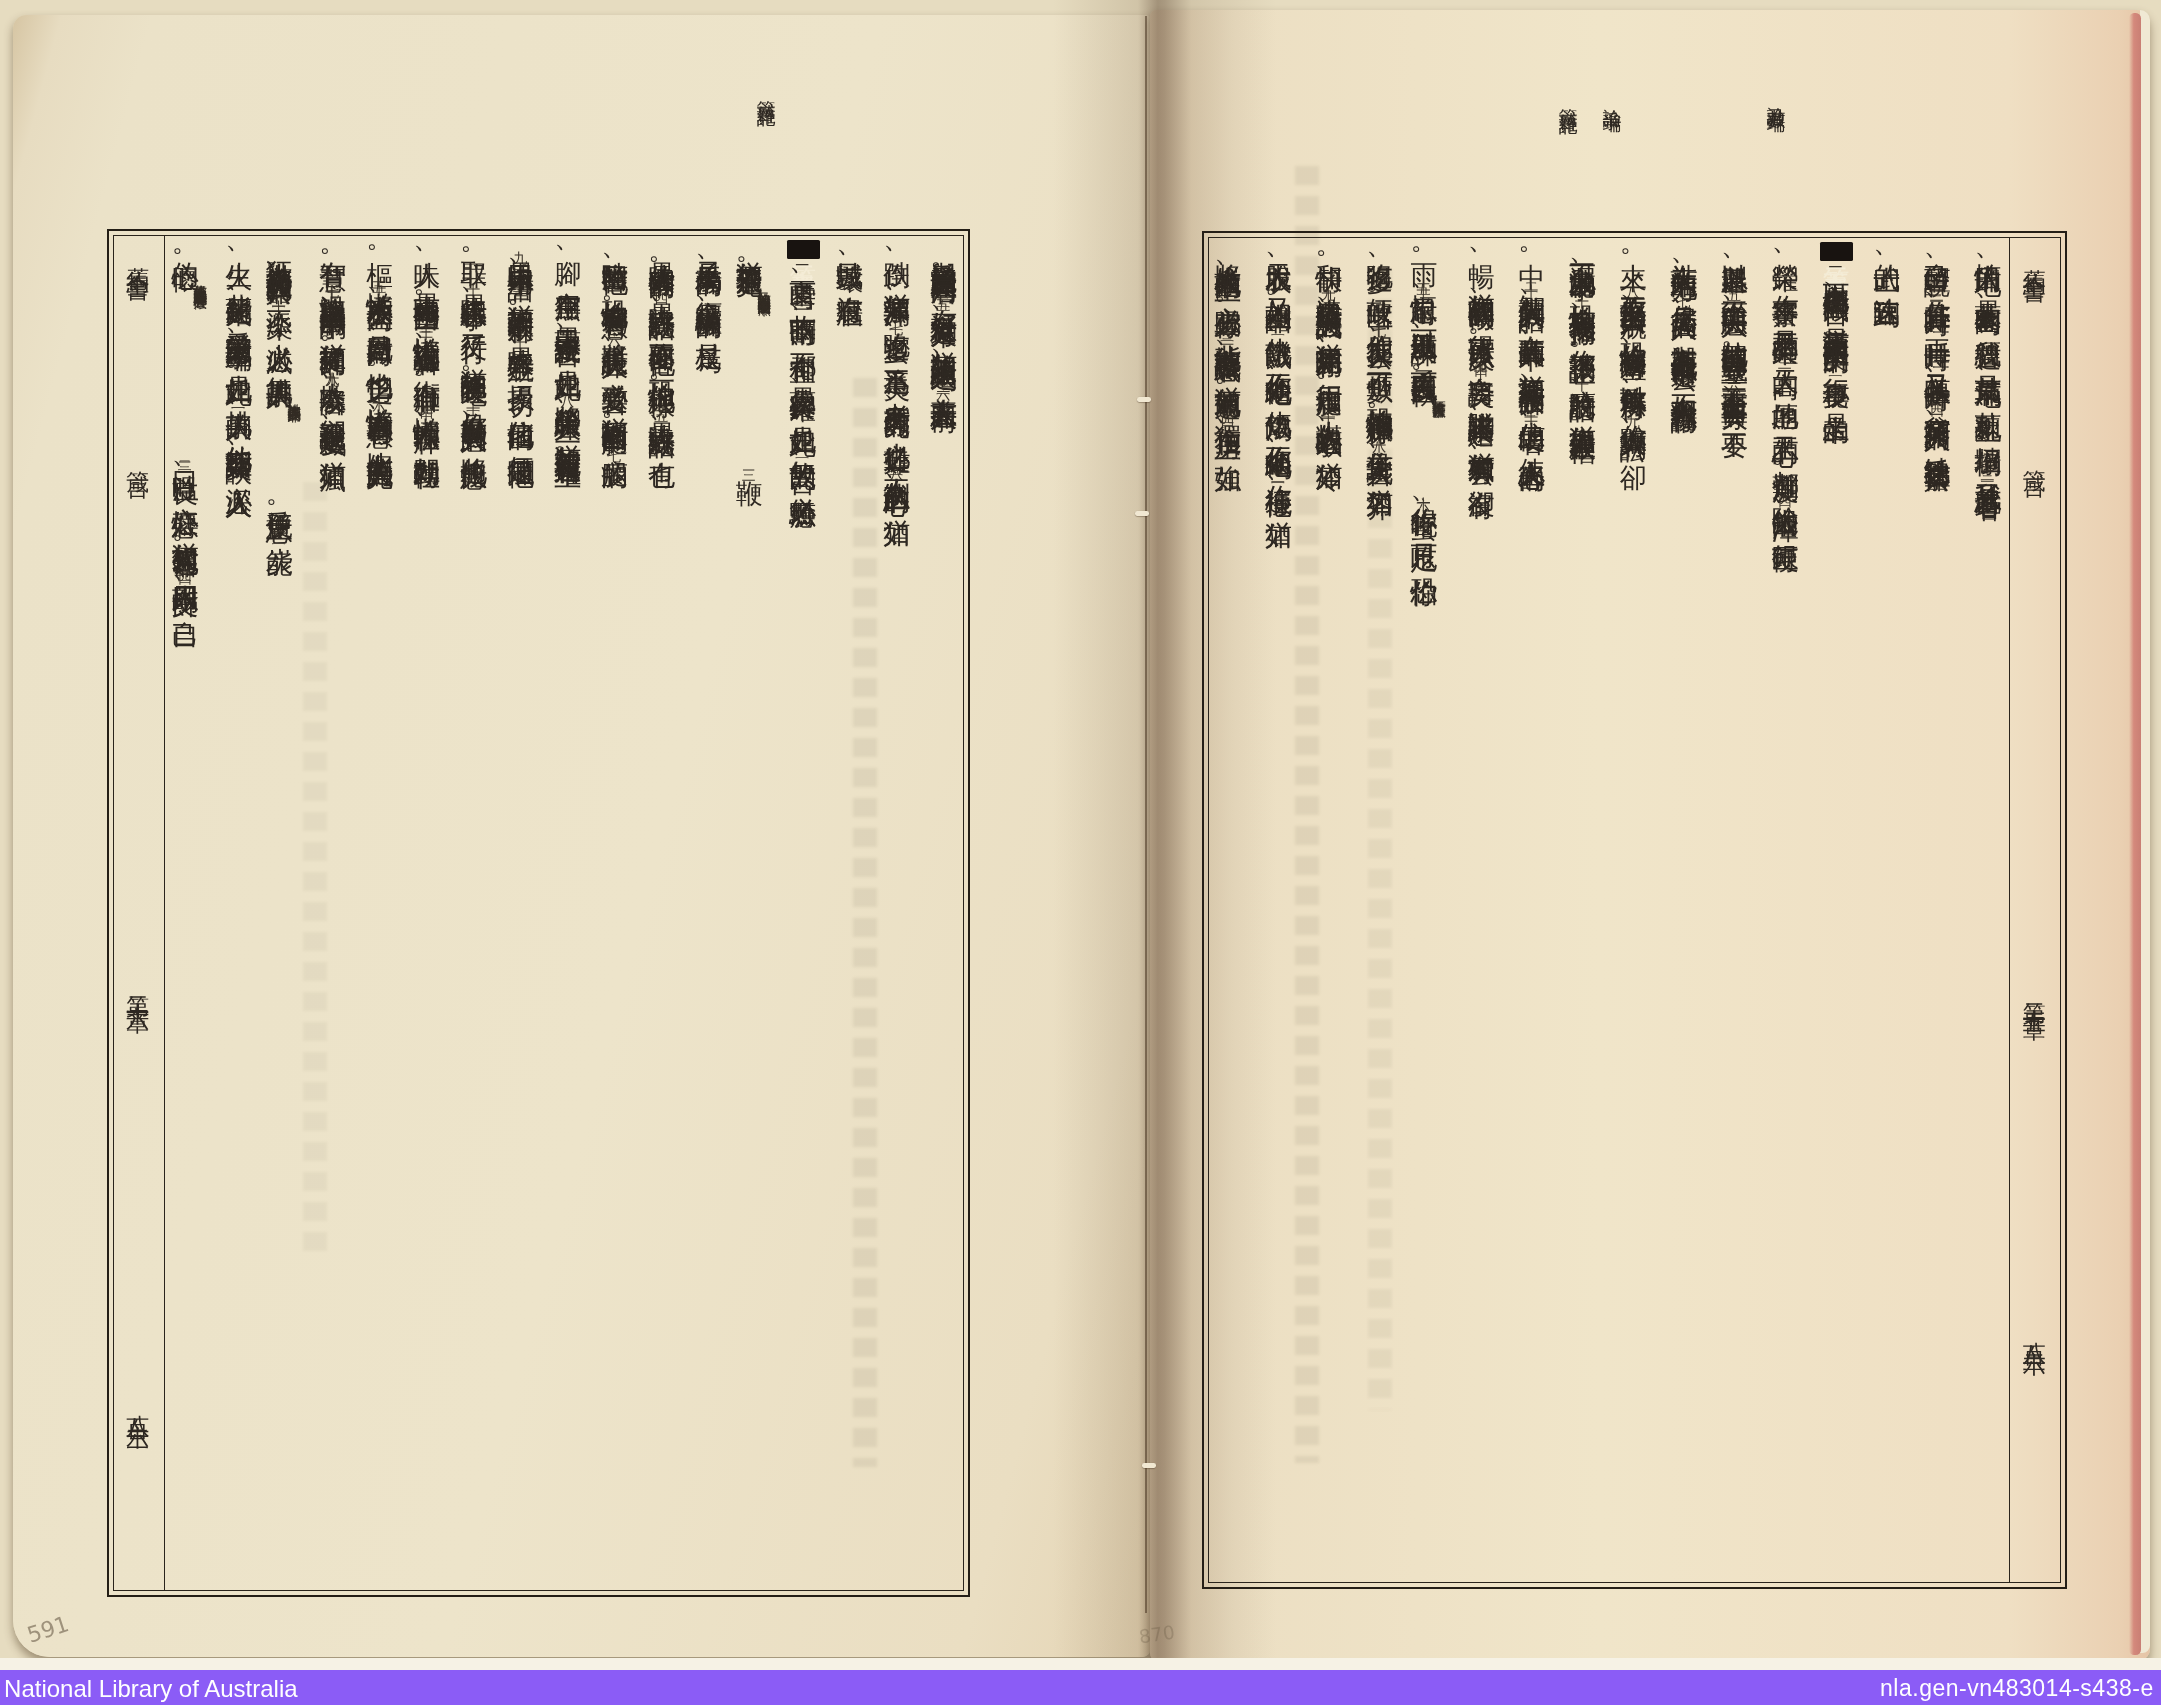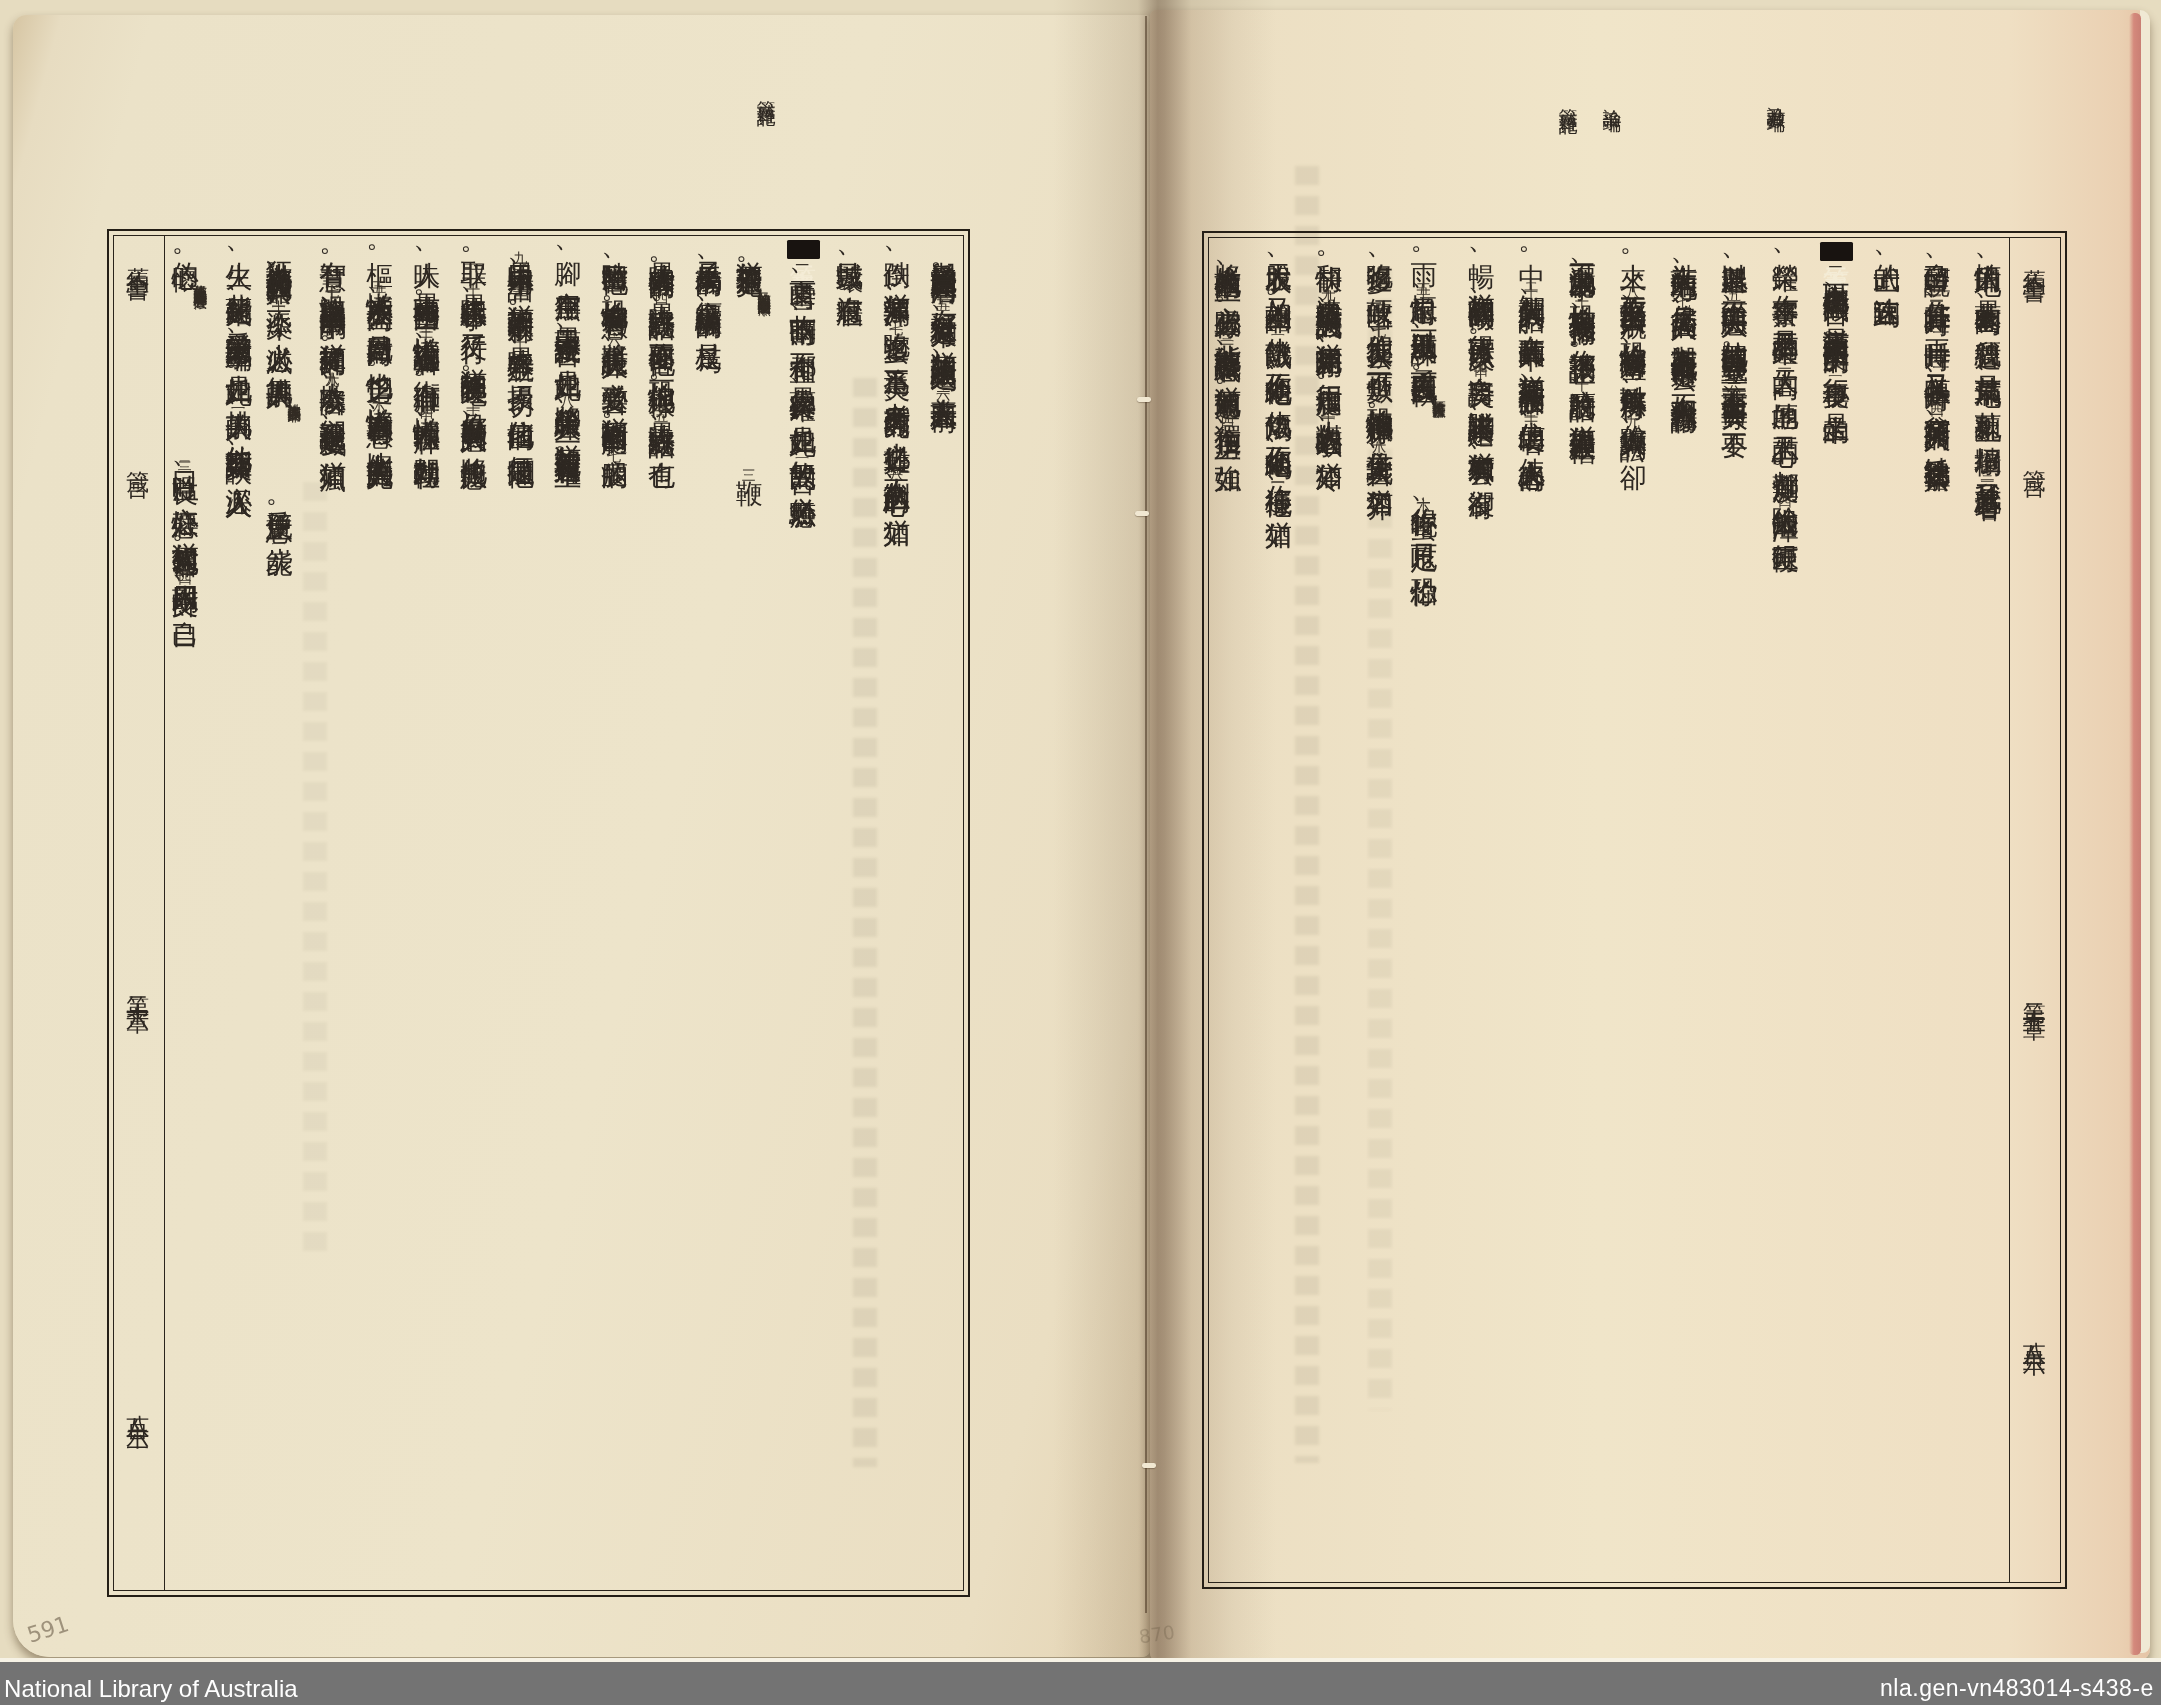--- a/index.html
+++ b/index.html
@@ -54,21 +54,21 @@
     font-size:18.7px;letter-spacing:2.1px;color:#2e2822;}
   
   .ghost{position:absolute;width:24px;filter:blur(1.6px);opacity:.5;pointer-events:none;
     background:repeating-linear-gradient(180deg,rgba(95,85,66,.20) 0 18.7px,rgba(95,85,66,0) 18.7px 30px);}
   
   .pencil{position:absolute;font-family:"DejaVu Sans",sans-serif;color:rgba(95,80,60,.55);}
   #pencil-left{left:27px;top:1617px;font-size:22px;transform:rotate(-18deg);}
   #pencil-right{left:1139px;top:1624px;font-size:18.7px;transform:rotate(-8deg);opacity:.5;}
   
   #white-strip{position:absolute;left:0;right:0;bottom:32px;height:15.6px;background:#f6f2e5;}
-  #footer-bar{position:absolute;left:0;right:0;bottom:0;height:44px;background:#737373;
+  #footer-bar{position:absolute;left:0;right:0;bottom:0;height:36px;background:#8b5cf6;
     font-family:"Liberation Sans","DejaVu Sans",sans-serif;color:#ffffff;}
   #footer-bar .lib{position:absolute;left:4.1px;bottom:3.1px;font-size:24px;}
   #footer-bar .id{position:absolute;right:7.3px;bottom:4.1px;font-size:23px;letter-spacing:0.5px;}
 </style>
 </head>
 <body>
 
 <div class="page" id="left-page">
   <div class="ghost" style="left:840px;top:363px;height:1089px;"></div>
   <div class="ghost" style="left:290px;top:467px;height:778px;opacity:.3;"></div>

